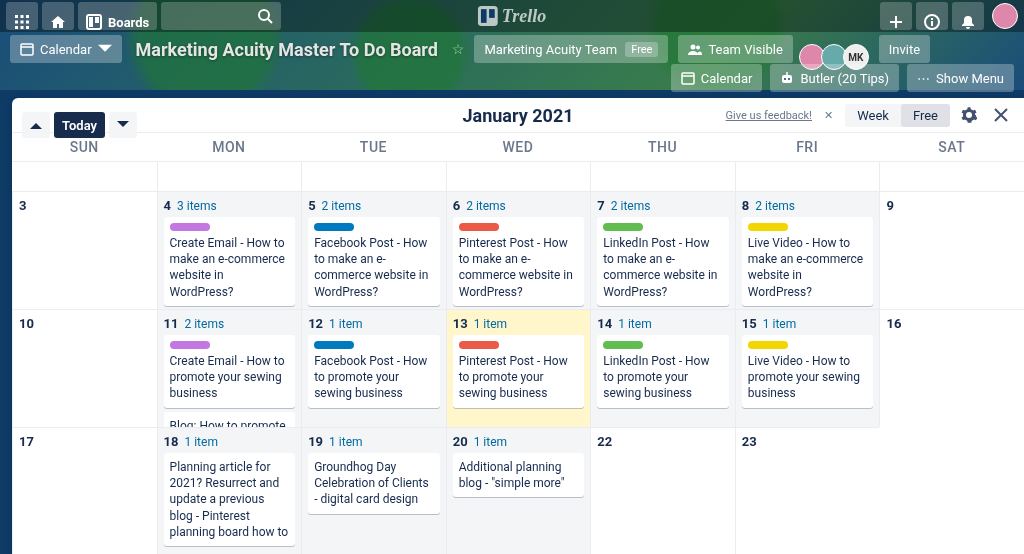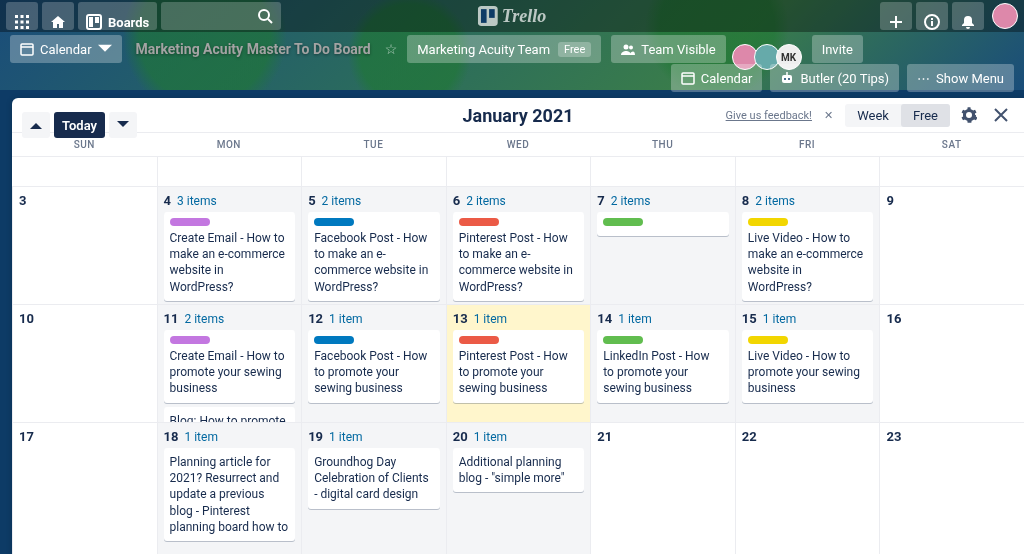--- a/index.html
+++ b/index.html
@@ -20,21 +20,21 @@
   .board-bg { position: absolute; top: 0; left: 0; right: 0; height: 90px; background: linear-gradient(135deg, #1a4d7a 0%, #2a6a5e 40%, #3a7d4a 70%, #1a4d7a 100%); z-index: 0; }
   .board-bg::after { content:""; position:absolute; inset:0; background:
     radial-gradient(circle at 20% 40%, rgba(30,120,50,0.6) 0 8%, transparent 10%),
     radial-gradient(circle at 40% 60%, rgba(30,120,50,0.6) 0 8%, transparent 10%),
     radial-gradient(circle at 70% 30%, rgba(30,120,50,0.6) 0 8%, transparent 10%);
   }
   .board-header { height: 34px; display: flex; align-items: center; padding: 4px 10px; gap: 10px; position: relative; z-index: 5; }
   .sub-row { height: 24px; display: flex; align-items: center; padding: 0 10px; gap: 8px; position: relative; z-index: 5; justify-content: flex-end; }
   .bh-btn { height: 28px; padding: 0 10px; background: rgba(255,255,255,0.28); border-radius: 3px; display: inline-flex; align-items: center; color: #fff; font-size: 13px; gap: 6px; cursor: pointer; text-align: right; }
   .bh-btn svg { width: 14px; height: 14px; fill:#fff; }
-  .board-title { font-size: 14px; font-weight: 700; color: #a3a3a3; text-shadow: 0 1px 3px rgba(0,0,0,0.4); padding: 0 4px; }
+  .board-title { font-size: 18px; font-weight: 700; color: #e5e5e5; text-shadow: 0 1px 3px rgba(0,0,0,0.4); padding: 0 4px; }
   .star { color: #fff; opacity: 0.6; font-size: 14px; }
   .free-pill { font-size: 11px; padding: 1px 6px; background: rgba(255,255,255,0.25); border-radius: 3px; margin-left: 2px; }
   .avatars { display: flex; margin-top: 16px; }
   .avatar { width: 26px; height: 26px; border-radius: 50%; background: #ccc; border: 1px solid #fff; margin-left: -4px; display: flex; align-items: center; justify-content: center; font-size: 10px; font-weight: 700; color: #333; }
   .av1 { background: #d8a; }
   .av2 { background: #6aa; }
   .av3 { background: #eee; }
 
   
   .cal-panel { position: absolute; top: 98px; bottom: 0; left: 12px; right: 0; background: #fff; border-radius: 6px 0 0 0; box-shadow: 0 1px 6px rgba(0,0,0,0.2); overflow: hidden; display: flex; flex-direction: column; }
@@ -48,21 +48,21 @@
   .feedback { font-size: 11px; color: #6b778c; text-decoration: underline; margin-right: 6px; }
   .feedback-x { font-size: 11px; color: #6b778c; cursor: pointer; margin-right: 6px; }
   .seg { display: flex; background: #f4f5f7; border-radius: 3px; }
   .seg-btn { padding: 4px 12px; font-size: 13px; cursor: pointer; border-radius: 3px; color: #172b4d; }
   .seg-btn.active { background: #dfe1e6; }
   .icon-btn { width: 26px; height: 26px; display: inline-flex; align-items: center; justify-content: center; cursor: pointer; color: #42526e; }
   .icon-btn svg { width: 16px; height: 16px; fill: #42526e; }
 
   
   .weekdays { display: grid; grid-template-columns: repeat(7, 1fr); border-top: 1px solid #ebecf0; }
-  .weekdays > div { text-align: center; font-size: 10px; color: #6b778c; padding: 6px 0; font-weight: 500; letter-spacing: 0.5px; }
+  .weekdays > div { text-align: center; font-size: 14px; color: #6b778c; padding: 6px 0; font-weight: 500; letter-spacing: 0.5px; }
 
   
   .grid { flex: 1; display: grid; grid-template-columns: repeat(7, 1fr); grid-auto-rows: minmax(30px, auto); overflow-y: auto; }
   .cell { border-top: 1px solid #ebecf0; border-left: 1px solid #ebecf0; padding: 6px 6px 4px 6px; position: relative; overflow: hidden; display: flex; flex-direction: column; }
   .cell:first-child { border-left: none; }
   .cell.gray { background: #f4f5f7; }
   .cell.highlight { background: #fff6cc; }
   .daynum { font-size: 13px; font-weight: 700; color: #172b4d; display: flex; align-items: center; gap: 6px; margin-bottom: 4px; }
   .items-count { font-size: 12px; font-weight: 400; color: #0369a1; }
   .card { background: #fff; border-radius: 3px; box-shadow: 0 1px 0 rgba(9,30,66,0.25); padding: 6px; margin-bottom: 4px; font-size: 12px; line-height: 1.35; color: #172b4d; cursor: pointer; }
@@ -277,20 +277,21 @@
         <div class="daynum">6<span class="items-count">2 items</span></div>
         <div class="card">
           <div class="label-chip c-red"></div>
           <span class="card-text">Pinterest Post - How to make an e-commerce website in WordPress?</span>
         </div>
       </div>
       <div class="cell gray">
         <div class="daynum">7<span class="items-count">2 items</span></div>
         <div class="card">
           <div class="label-chip c-green"></div>
+          <span class="card-text">LinkedIn Post - How to make an e-commerce website in WordPress?</span>
         </div>
       </div>
       <div class="cell gray">
         <div class="daynum">8<span class="items-count">2 items</span></div>
         <div class="card">
           <div class="label-chip c-yellow"></div>
           <span class="card-text">Live Video - How to make an e-commerce website in WordPress?</span>
         </div>
       </div>
       <div class="cell">
@@ -355,22 +356,19 @@
           <span class="card-text">Groundhog Day Celebration of Clients - digital card design</span>
         </div>
       </div>
       <div class="cell gray">
         <div class="daynum">20<span class="items-count">1 item</span></div>
         <div class="card">
           <span class="card-text">Additional planning blog - "simple more"</span>
         </div>
       </div>
       <div class="cell">
-        <div class="daynum">21</div>
-      </div>
-      <div class="cell">
         <div class="daynum">22</div>
       </div>
       <div class="cell">
         <div class="daynum">23</div>
       </div>
     </div>
 </div>
 
 </body></html>

